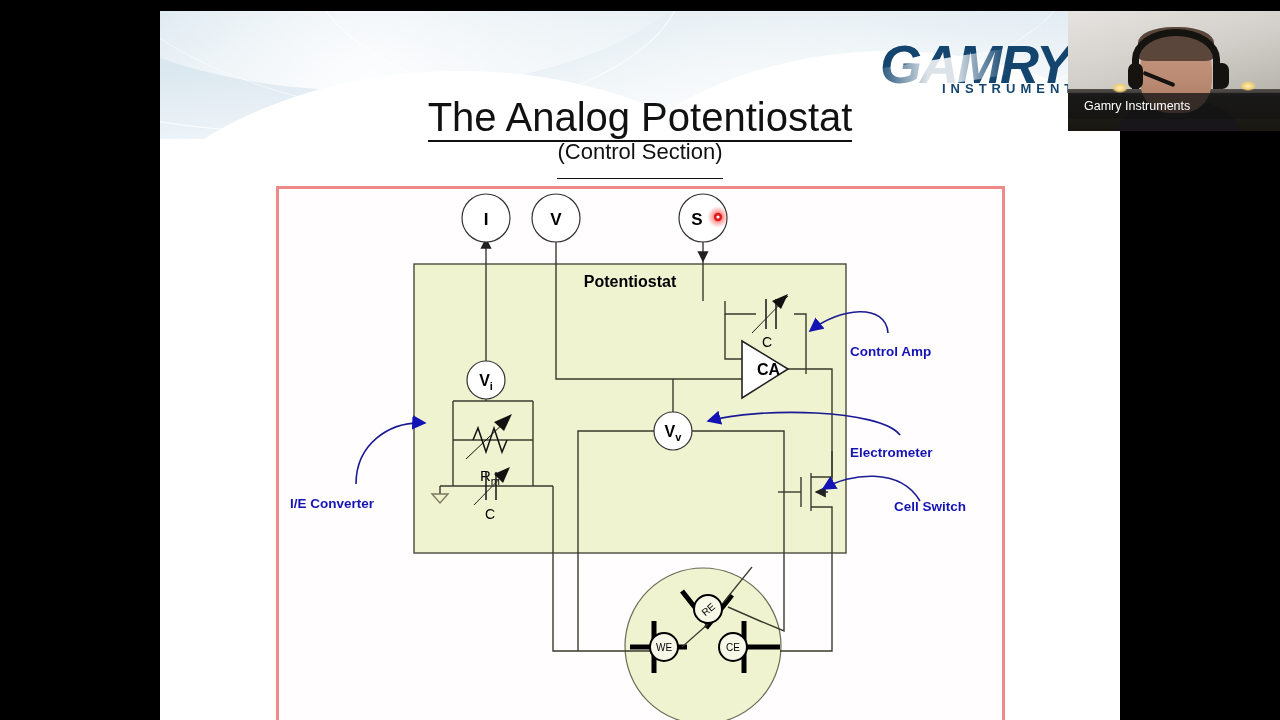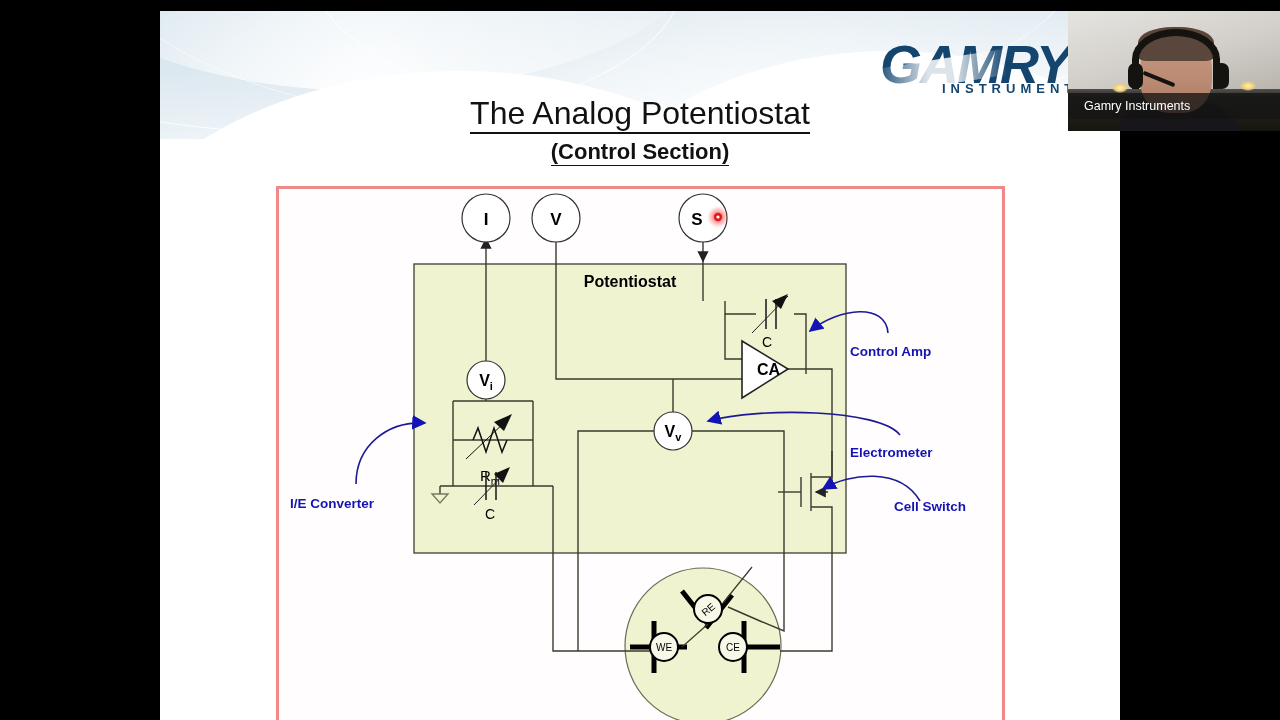--- a/index.html
+++ b/index.html
@@ -29,24 +29,24 @@
   #logo{position:absolute;left:720px;top:20px;width:240px;height:70px;}
   .logo-g{position:absolute;left:0;top:2px;font-size:54px;font-weight:bold;font-style:italic;
           color:#13456f;letter-spacing:-2px;font-family:"Liberation Sans",sans-serif;}
   .logo-sub{position:absolute;left:62px;top:50px;font-size:13px;font-weight:bold;color:#13456f;
             letter-spacing:5px;font-family:"Liberation Sans",sans-serif;}
   .logo-swoosh{position:absolute;left:-4px;top:28px;width:130px;height:26px;
     background:linear-gradient(100deg,rgba(255,255,255,0) 0%,#ffffff 40%,#ffffff 60%,rgba(255,255,255,0) 100%);
     transform:rotate(-9deg);opacity:.85;}
 
   
-  #title{position:absolute;left:0;top:84px;width:960px;text-align:center;font-size:32px;color:#111;}
+  #title{position:absolute;left:0;top:84px;width:960px;text-align:center;font-size:40px;color:#111;}
   #title span{border-bottom:2px solid #111;padding-bottom:1px;}
   #subtitle{position:absolute;left:0;top:128px;width:960px;text-align:center;font-size:22px;color:#111;}
-  #subtitle span{border-bottom:1.5px solid #111;padding-bottom:1px;font-weight:bold;}
+  #subtitle span{border-bottom:1.5px solid #111;padding-bottom:14px;}
 
   
   #frame{position:absolute;left:116px;top:175px;width:729px;height:540px;
          border:3px solid #f08a8a;box-sizing:border-box;background:#fffdfd;}
 
   
   #diagram{position:absolute;left:0;top:0;width:960px;height:720px;}
 
   
   #cam{position:absolute;left:1068px;top:0;width:212px;height:120px;overflow:hidden;

